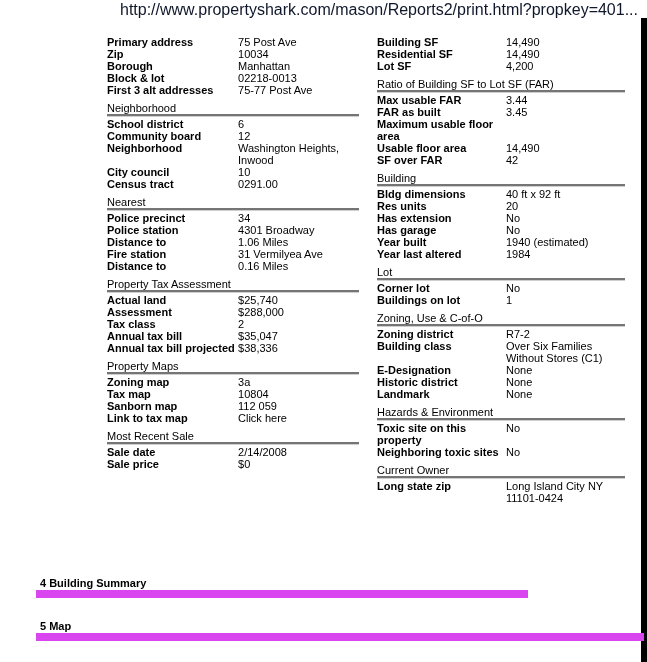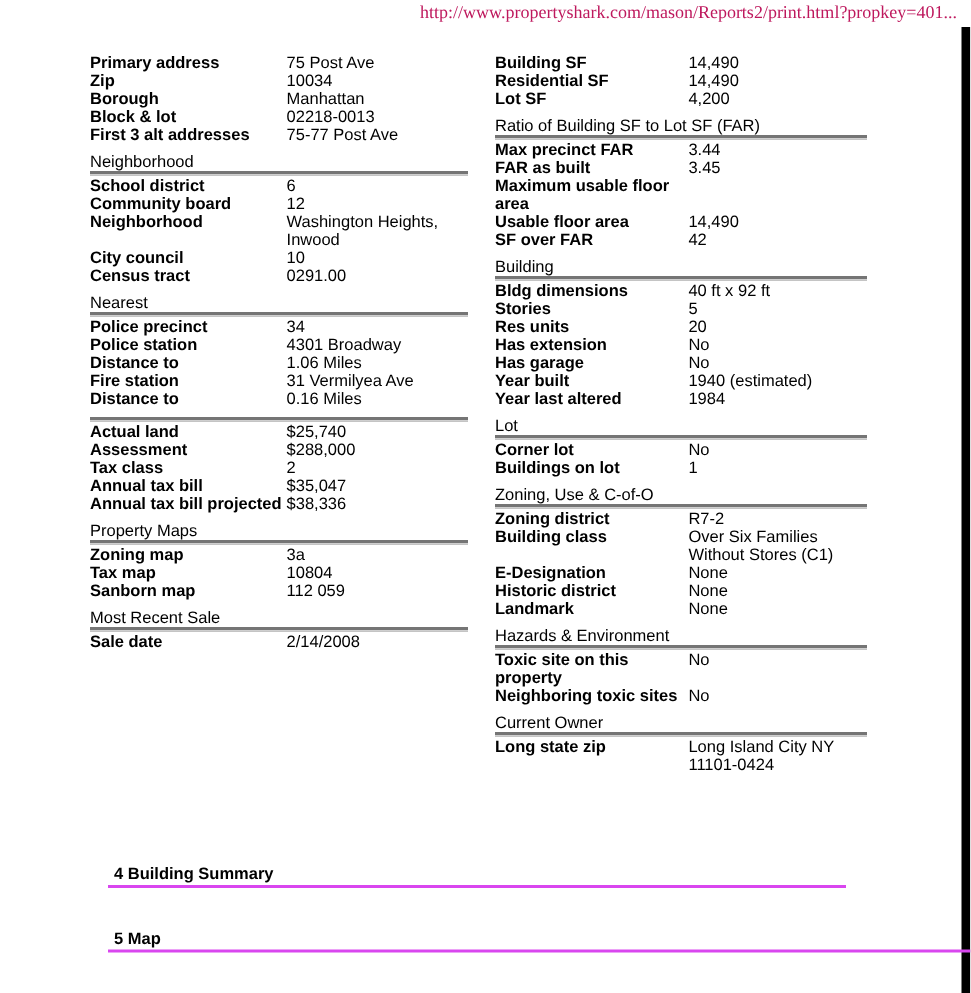--- a/index.html
+++ b/index.html
@@ -6,45 +6,44 @@
   .page{
     position:relative;
     width:647px;height:662px;
     background:#ffffff;
     font-family:"Liberation Sans",sans-serif;
     color:#000;
     overflow:hidden;
   }
   .url{
     position:absolute;top:1px;right:9px;
-    font-family:Liberation Serif, serif;
-    font-size:12px;color:#be185d;white-space:nowrap;
+    font-family:Liberation Sans, sans-serif;
+    font-size:16px;color:#0f172a;white-space:nowrap;
   }
   .edge-bar{
     position:absolute;top:18px;right:0;width:6px;bottom:0;
     background:#000;
   }
   .col{
     position:absolute;top:36px;
-    font-size:11px;line-height:12px;
+    font-size:11px;line-height:12px;margin-left:47px;
   }
   .col-left{left:60px;width:252px;}
   .col-right{left:330px;width:248px;}
   .section{margin-bottom:6px;}
   .sec-title{font-weight:normal;line-height:12px;}
   .sec-rule{height:2px;background:#757575;border-bottom:1px solid #cfcfcf;margin:0 0 1px 0;}
   .row{display:grid;grid-template-columns:52% 48%;}
   .lbl{font-weight:bold;}
   .val{text-align:left;}
   .footer-head{
     position:absolute;left:36px;
     font-size:11px;font-weight:bold;line-height:12px;
-    border-bottom:2px solid #d946ef;
+    border-bottom:8px solid #d946ef;
     padding:0 0 1px 4px;
-    margin-left:36px;
   }
   .footer-4{top:577px;width:488px;}
   .footer-5{top:620px;width:604px;}
 </style>
 </head>
 <body>
 
 <div class="page">
   <div class="url">http://www.propertyshark.com/mason/Reports2/print.html?propkey=401...</div>
   <div class="edge-bar"></div>
@@ -114,20 +113,21 @@
         <div class="row">
           <div class="lbl">Fire station</div>
           <div class="val">31 Vermilyea Ave</div>
         </div>
         <div class="row">
           <div class="lbl">Distance to</div>
           <div class="val">0.16 Miles</div>
         </div>
       </div>
       <div class="section">
+        <div class="sec-title">Property Tax Assessment</div>
         <div class="sec-rule"></div>
         <div class="row">
           <div class="lbl">Actual land</div>
           <div class="val">$25,740</div>
         </div>
         <div class="row">
           <div class="lbl">Assessment</div>
           <div class="val">$288,000</div>
         </div>
         <div class="row">
@@ -151,28 +151,36 @@
           <div class="val">3a</div>
         </div>
         <div class="row">
           <div class="lbl">Tax map</div>
           <div class="val">10804</div>
         </div>
         <div class="row">
           <div class="lbl">Sanborn map</div>
           <div class="val">112 059</div>
         </div>
+        <div class="row">
+          <div class="lbl">Link to tax map</div>
+          <div class="val">Click here</div>
+        </div>
       </div>
       <div class="section">
         <div class="sec-title">Most Recent Sale</div>
         <div class="sec-rule"></div>
         <div class="row">
           <div class="lbl">Sale date</div>
           <div class="val">2/14/2008</div>
         </div>
+        <div class="row">
+          <div class="lbl">Sale price</div>
+          <div class="val">$0</div>
+        </div>
       </div>
     </div>
   <div class="col col-right" id="col-1">
       <div class="section">
         <div class="row">
           <div class="lbl">Building SF</div>
           <div class="val">14,490</div>
         </div>
         <div class="row">
           <div class="lbl">Residential SF</div>
@@ -180,21 +188,21 @@
         </div>
         <div class="row">
           <div class="lbl">Lot SF</div>
           <div class="val">4,200</div>
         </div>
       </div>
       <div class="section">
         <div class="sec-title">Ratio of Building SF to Lot SF (FAR)</div>
         <div class="sec-rule"></div>
         <div class="row">
-          <div class="lbl">Max precinct FAR</div>
+          <div class="lbl">Max usable FAR</div>
           <div class="val">3.44</div>
         </div>
         <div class="row">
           <div class="lbl">FAR as built</div>
           <div class="val">3.45</div>
         </div>
         <div class="row">
           <div class="lbl">Maximum usable floor area</div>
         </div>
         <div class="row">
@@ -205,24 +213,20 @@
           <div class="lbl">SF over FAR</div>
           <div class="val">42</div>
         </div>
       </div>
       <div class="section">
         <div class="sec-title">Building</div>
         <div class="sec-rule"></div>
         <div class="row">
           <div class="lbl">Bldg dimensions</div>
           <div class="val">40 ft x 92 ft</div>
-        </div>
-        <div class="row">
-          <div class="lbl">Stories</div>
-          <div class="val">5</div>
         </div>
         <div class="row">
           <div class="lbl">Res units</div>
           <div class="val">20</div>
         </div>
         <div class="row">
           <div class="lbl">Has extension</div>
           <div class="val">No</div>
         </div>
         <div class="row">

